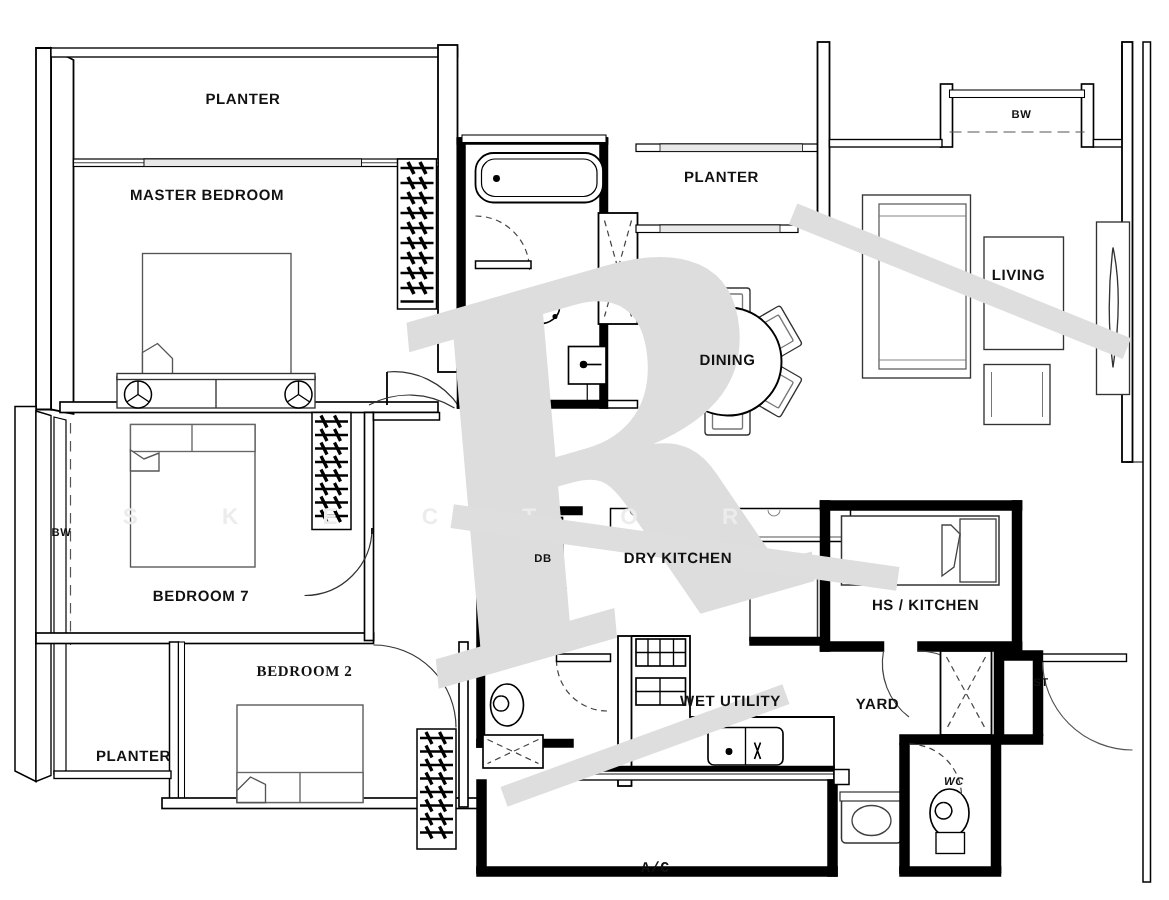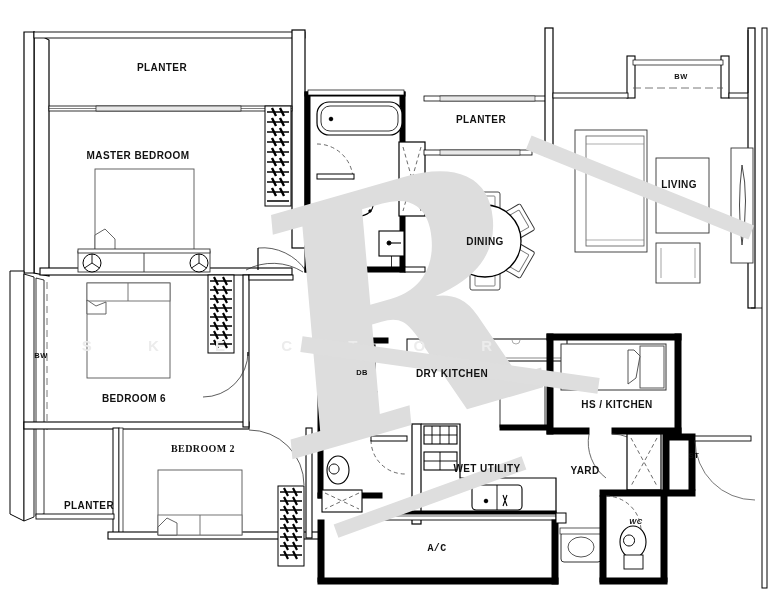--- a/index.html
+++ b/index.html
@@ -364,31 +364,31 @@
         <rect x="249" y="275" width="44" height="5" fill="#fff"></rect>
         <rect x="405" y="267" width="20" height="5" fill="#fff"></rect>
         <line x1="751" y1="308" x2="762" y2="308" stroke-width="0.8"></line>
         <line x1="748" y1="93" x2="748" y2="30" stroke-width="0.8"></line>
       </g>
 
     </g>
   </svg>
 
   <div class="lbl big" style="left:162px;top:67px;">PLANTER</div>
-  <div class="lbl big" style="left:138px;top:131px;margin-top:24px;">MASTER BEDROOM</div>
+  <div class="lbl big" style="left:138px;top:131px;">MASTER BEDROOM</div>
   <div class="lbl big" style="left:481px;top:119px;">PLANTER</div>
   <div class="lbl sm" style="left:681px;top:76px;">BW</div>
   <div class="lbl big" style="left:679px;top:184px;">LIVING</div>
   <div class="lbl big" style="left:485px;top:241px;">DINING</div>
   <div class="lbl sm" style="left:41px;top:355px;">BW</div>
-  <div class="lbl big" style="left:134px;top:398px;">BEDROOM 6</div>
+  <div class="lbl big" style="left:134px;top:398px;">BEDROOM 7</div>
   <div class="lbl big" style="left:203px;top:448px;font-family:Liberation Serif, serif;">BEDROOM 2</div>
   <div class="lbl big" style="left:89px;top:505px;">PLANTER</div>
   <div class="lbl sm" style="left:362px;top:372px;">DB</div>
   <div class="lbl big" style="left:452px;top:373px;">DRY KITCHEN</div>
   <div class="lbl big" style="left:617px;top:404px;">HS / KITCHEN</div>
   <div class="lbl big" style="left:487px;top:468px;">WET UTILITY</div>
   <div class="lbl big" style="left:585px;top:470px;">YARD</div>
   <div class="lbl sm" style="left:680px;top:455px;padding-left:28px;">ST</div>
   <div class="lbl sm" style="left:636px;top:521px;font-style:italic;">WC</div>
-  <div class="lbl big" style="left:437px;top:548px;font-family:Liberation Mono, monospace;">A/C</div>
+  <div class="lbl big" style="left:437px;top:580px;font-family:Liberation Mono, monospace;">A/C</div>
 
 </div>
 
 </body></html>

